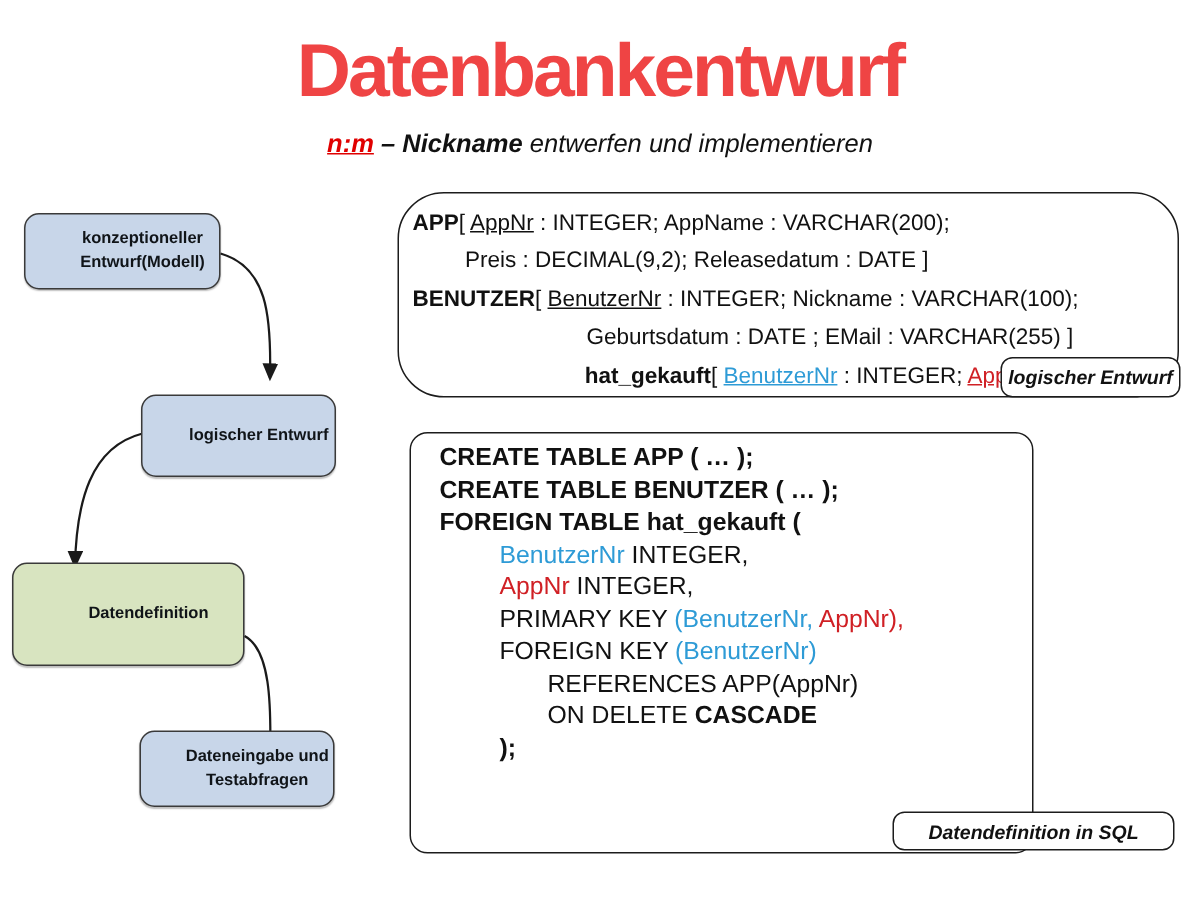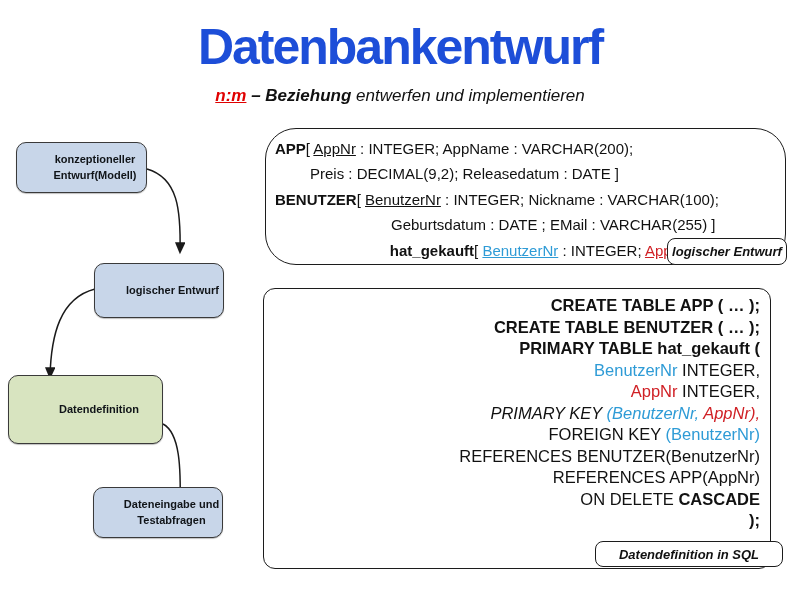--- a/index.html
+++ b/index.html
@@ -2,21 +2,21 @@
 <html style="--blue: #2E9BD6; --red: #D02025; --subtitle-red: #E00000; --node-blue-fill: #C8D6E9; --node-green-fill: #D8E4C0; --node-border: #3A3A3A;"><head>
 <meta charset="utf-8">
 <style>
   html,body{margin:0;padding:0;}
   body{width:800px;height:600px;position:relative;background:#fff;overflow:hidden;
        font-family:"Liberation Sans",sans-serif;color:#111;}
   .stage{position:absolute;inset:0;}
 
   
   .title{position:absolute;left:0;top:18px;width:100%;text-align:center;
-         font-size:50px;font-weight:bold;letter-spacing:-2px;color:#1d4ed8;}
+         font-size:50px;font-weight:bold;letter-spacing:-2px;color:#ef4444;}
   .subtitle{position:absolute;left:0;top:86px;width:100%;text-align:center;
             font-size:17px;font-style:italic;color:#111;}
   .subtitle .hl{color:var(--subtitle-red);font-weight:bold;text-decoration:underline;}
   .subtitle .bld{font-weight:bold;}
 
   
   .flow-node{position:absolute;box-sizing:border-box;display:flex;align-items:center;justify-content:center;
              text-align:center;white-space:pre-line;font-size:11px;font-weight:bold;line-height:1.45;
              border:1.8px solid var(--node-border);border-radius:10px;color:#101418;
              box-shadow:0 1px 1px rgba(0,0,0,0.25);padding-left:27px;}
@@ -38,21 +38,21 @@
   .blue-t{color:var(--blue);}
   .red-t{color:var(--red);}
 </style>
 </head>
 <body>
 
 <div class="stage">
 
   <div class="title">Datenbankentwurf</div>
 
-  <div class="subtitle"><span class="hl">n:m</span><span class="bld"> – Beziehung</span><span> entwerfen und implementieren</span></div>
+  <div class="subtitle"><span class="hl">n:m</span><span class="bld"> – Nickname</span><span> entwerfen und implementieren</span></div>
 
   <svg class="arrow-layer" width="250" height="600" viewBox="0 0 250 600">
     <defs>
       <marker id="ah" markerWidth="9" markerHeight="8" refX="6.5" refY="3.5" orient="auto">
         <path d="M0,0 L8,3.5 L0,7 Z" fill="#1a1a1a"></path>
       </marker>
     </defs>
     <path d="M147,169 C178,178 181,210 180,252" fill="none" stroke="#1a1a1a" stroke-width="1.5" marker-end="url(#ah)"></path>
     <path d="M95,289 C60,298 51,335 50,377" fill="none" stroke="#1a1a1a" stroke-width="1.5" marker-end="url(#ah)"></path>
     <path d="M163,424 C180,433 181,468 180,507" fill="none" stroke="#1a1a1a" stroke-width="1.5" marker-end="url(#ah)"></path>
@@ -71,29 +71,28 @@
       <div class="code-line" style="padding-left: 0px;"><span class="b">APP</span><span>[ </span><span class="u">AppNr</span><span> : INTEGER; AppName : VARCHAR(200);</span></div>
       <div class="code-line" style="padding-left: 35px;"><span>Preis : DECIMAL(9,2); Releasedatum : DATE ]</span></div>
       <div class="code-line" style="padding-left: 0px;"><span class="b">BENUTZER</span><span>[ </span><span class="u">BenutzerNr</span><span> : INTEGER; Nickname : VARCHAR(100);</span></div>
       <div class="code-line" style="padding-left: 116px;"><span>Geburtsdatum : DATE ; EMail : VARCHAR(255) ]</span></div>
       <div class="code-line" style="padding-left: 0px; text-align: right;"><span class="b">hat_gekauft</span><span>[ </span><span class="u blue-t">BenutzerNr</span><span> : INTEGER; </span><span class="u red-t">AppNr</span><span> : INTEGER ]</span></div>
     </div>
   <div class="panel-label" style="left:667px;top:238px;width:120px;height:27px;">
     <span>logischer Entwurf</span>
   </div>
 
-  <div class="panel sql" style="left:263px;top:288px;width:508px;height:281px;text-align:right;">
+  <div class="panel sql" style="left:273px;top:288px;width:416px;height:281px;">
       <div class="code-line" style="padding-left: 0px;"><span class="b">CREATE TABLE APP ( … );</span></div>
-      <div class="code-line" style="padding-left: 0px; margin-left: 12px;"><span class="b">CREATE TABLE BENUTZER ( … );</span></div>
-      <div class="code-line" style="padding-left: 0px;"><span class="b">PRIMARY TABLE hat_gekauft (</span></div>
+      <div class="code-line" style="padding-left: 0px;"><span class="b">CREATE TABLE BENUTZER ( … );</span></div>
+      <div class="code-line" style="padding-left: 0px;"><span class="b">FOREIGN TABLE hat_gekauft (</span></div>
       <div class="code-line" style="padding-left: 40px;"><span class="blue-t">BenutzerNr</span><span> INTEGER,</span></div>
       <div class="code-line" style="padding-left: 40px;"><span class="red-t">AppNr</span><span> INTEGER,</span></div>
-      <div class="code-line" style="padding-left: 40px; font-style: italic;"><span>PRIMARY KEY </span><span class="blue-t">(BenutzerNr,</span><span> </span><span class="red-t">AppNr),</span></div>
+      <div class="code-line" style="padding-left: 40px;"><span>PRIMARY KEY </span><span class="blue-t">(BenutzerNr,</span><span> </span><span class="red-t">AppNr),</span></div>
       <div class="code-line" style="padding-left: 40px;"><span>FOREIGN KEY </span><span class="blue-t">(BenutzerNr)</span></div>
-      <div class="code-line" style="padding-left: 72px;"><span>REFERENCES BENUTZER(BenutzerNr)</span></div>
       <div class="code-line" style="padding-left: 72px;"><span>REFERENCES APP(AppNr)</span></div>
       <div class="code-line" style="padding-left: 72px;"><span>ON DELETE </span><span class="b">CASCADE</span></div>
       <div class="code-line" style="padding-left: 40px;"><span class="b">);</span></div>
     </div>
   <div class="panel-label" style="left:595px;top:541px;width:188px;height:26px;">
     <span>Datendefinition in SQL</span>
   </div>
 
 </div>
 

